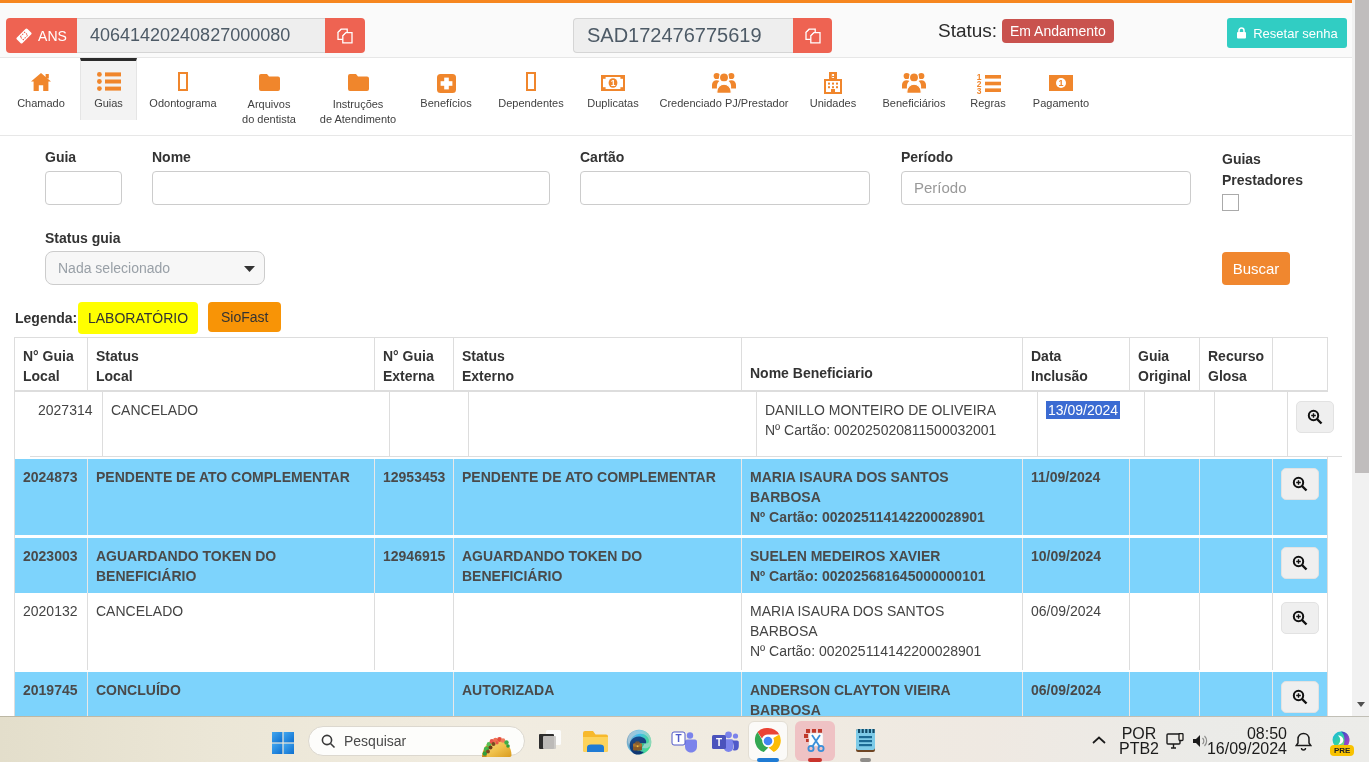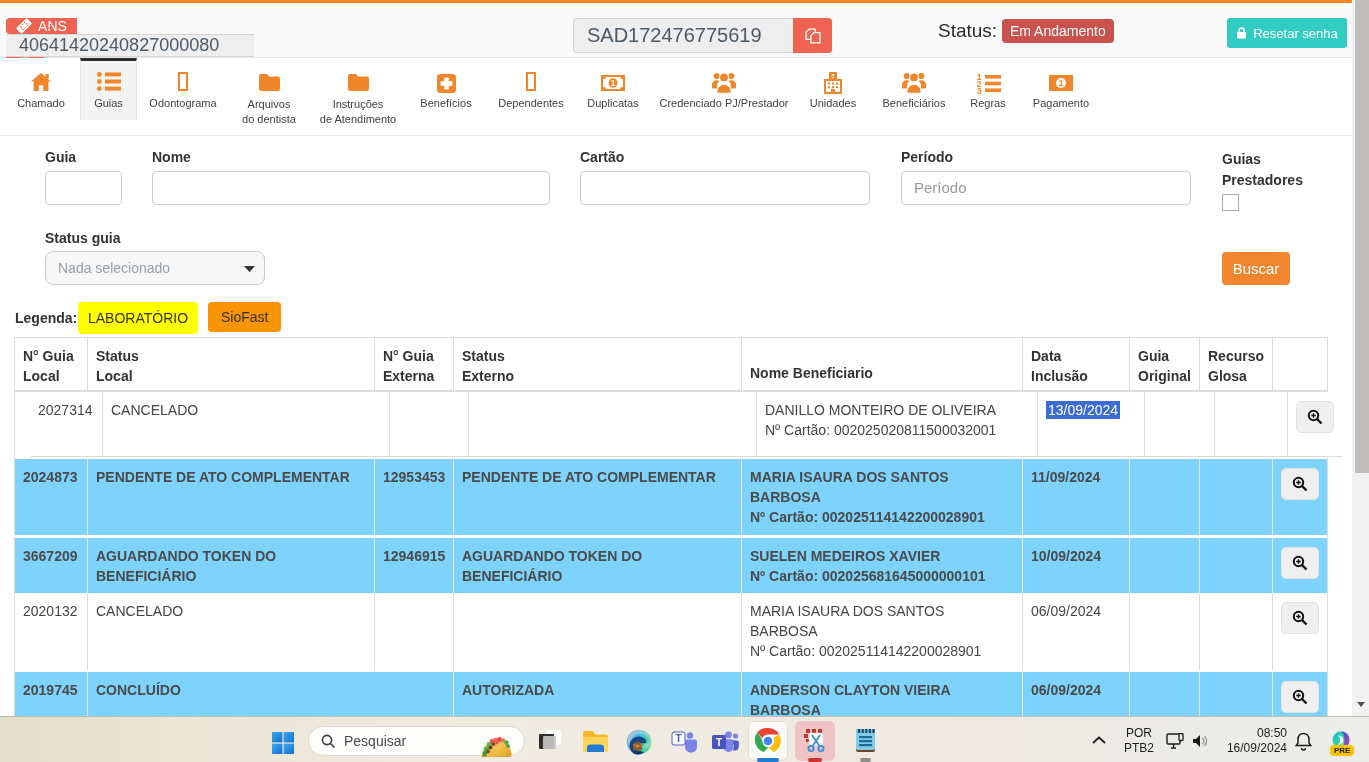--- a/index.html
+++ b/index.html
@@ -67,30 +67,30 @@
 
 
 #sbtrack { left:1352px; top:0; width:17px; height:717px; background:#f1f1f1; }
 #sbthumb { left:1355px; top:0; width:14px; height:473px; background:#c0bdbd; }
 #sbarrow { left:1357px; top:702px; width:0; height:0; border-left:4px solid transparent; border-right:4px solid transparent; border-top:5px solid #505050; }
 
 
 #taskbar { left:0; top:716px; width:1369px; height:46px; border-top:1px solid rgba(130,125,105,.4); background:linear-gradient(90deg,#e3decb 0%,#ebe6d6 15%,#f1ece0 35%,#f0ebe1 55%,#efe9e2 72%,#ebebe8 88%,#ecece9 100%); }
 #search { position:absolute; left:308px; top:9px; width:217px; height:30px; background:#fdfdfb; border:1px solid #dcd8cf; border-radius:15px; display:flex; align-items:center; }
 #search .ptxt { color:#4a4a4a; font-size:14px; margin-left:8px; }
-.tbtxt { font-size:12px; color:#1b1b1b; line-height:15px; }
+.tbtxt { font-size:16px; color:#1b1b1b; line-height:15px; }
 #pre { position:absolute; background:#f8c200; color:#202020; font-size:8px; font-weight:bold; border-radius:4px; padding:1px 4px; }
 </style>
 </head>
 <body>
 <div id="page">
   <div class="abs" id="topline"></div>
   <div class="abs" id="hdr"></div>
 
-  <div class="abs grp" style="left:6px; top:18px;flex-direction:column;">
+  <div class="abs grp" style="left:6px; top:18px;">
     <div class="btn" id="ansbtn"><svg width="16" height="16" viewBox="0 0 16 16">
           <g transform="rotate(-45 8 8)">
             <rect x="0.5" y="4" width="15" height="8" rx="1.5" fill="#fff"></rect>
             <rect x="4.8" y="5.9" width="6.4" height="4.2" fill="none" stroke="#ee6352" stroke-width="1" stroke-dasharray="1.6 1.1"></rect>
           </g>
         </svg>ANS</div>
     <div class="inp" id="ansinp">40641420240827000080</div>
     <div class="btn" id="anscopy">
         <svg width="16" height="16" viewBox="0 0 16 16">
           <path d="M4.1 1.2h6.1v10.2H1V4.3z" fill="none" stroke="#fff" stroke-width="1.3"></path>
@@ -350,21 +350,21 @@
             <svg width="16" height="16" viewBox="0 0 16 16">
               <circle cx="6.5" cy="6.5" r="4.7" fill="none" stroke="#111" stroke-width="2"></circle>
               <path d="M10 10l4.5 4.5" stroke="#111" stroke-width="2.4"></path>
               <path d="M4.2 6.5h4.6M6.5 4.2v4.6" stroke="#111" stroke-width="1.4"></path>
             </svg>
           </div>
         </div>
     </div>
     <div class="trow" style="height:3px; background:#fff;"></div>
     <div class="trow orow" style="height:55px;">
-      <div class="cell c1">3667209</div>
+      <div class="cell c1">2023003</div>
       <div class="cell c2">AGUARDANDO TOKEN DO BENEFICIÁRIO</div>
       <div class="cell c3">12946915</div>
       <div class="cell c4">AGUARDANDO TOKEN DO BENEFICIÁRIO</div>
       <div class="cell c5">SUELEN MEDEIROS XAVIER<br>Nº Cartão: 002025681645000000101</div>
       <div class="cell c6">10/09/2024</div>
       <div class="cell c7"></div>
       <div class="cell c8"></div>
       <div class="cell c9">
           <div class="mag">
             <svg width="16" height="16" viewBox="0 0 16 16">

